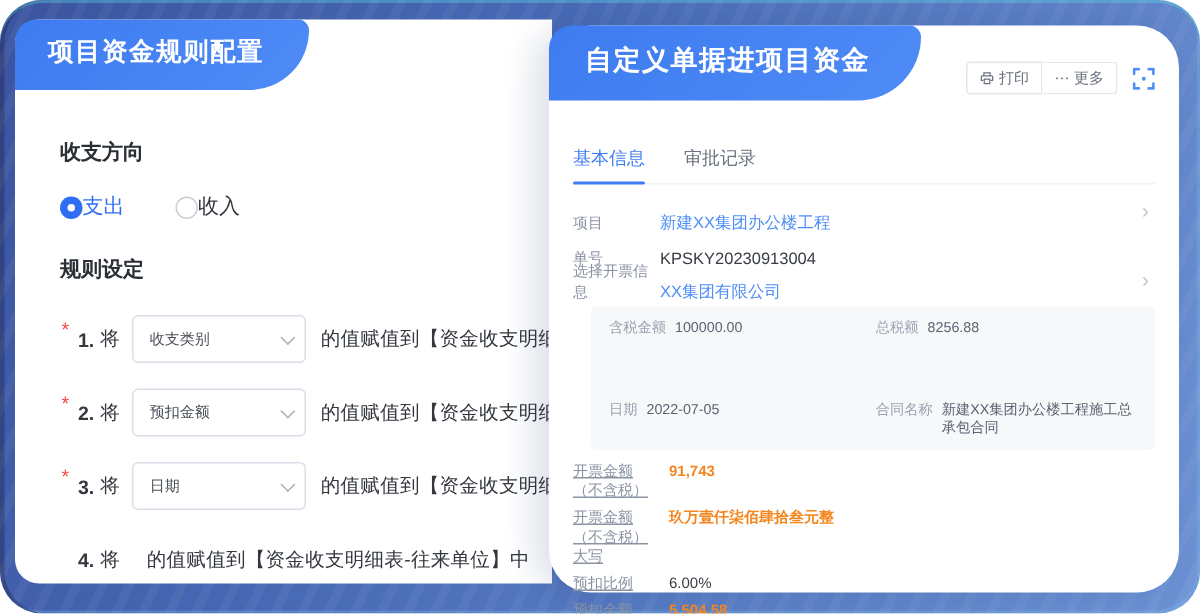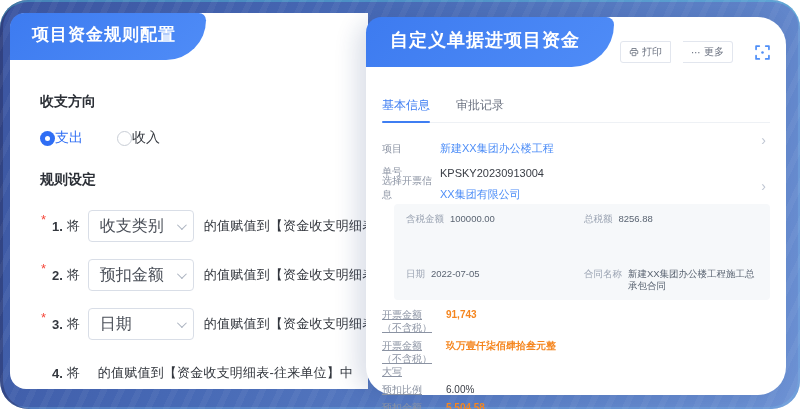--- a/index.html
+++ b/index.html
@@ -37,30 +37,30 @@
   .radio.unsel .rdot { background:#fff; border:1px solid #c9ced6; }
   .radio.sel .rlabel { color:#2f6ef4; }
   .radio.unsel .rlabel { color:#34383f; }
 
   .rules { margin-top:20px; display:flex; flex-direction:column; gap:15px; }
   .rule-row { position:relative; display:flex; align-items:center; font-size:13px; color:#33373e;
     margin-left:12px; height:34px; }
   .star { position:absolute; left:-11px; top:3px; color:#f5483b; font-size:13px; }
   .rnum { font-weight:600; margin-right:4px; }
   .rconj { margin-right:8px; }
-  .select { width:106px; height:32px; border:1px solid #d9dee7; border-radius:4px; background:#fff;
+  .select { width:116px; height:32px; border:1px solid #d9dee7; border-radius:4px; background:#fff;
     display:flex; align-items:center; justify-content:space-between; padding:0 9px 0 11px;
-    color:#4a4f58; font-size:16px; cursor:pointer; flex:none; }
+    color:#4a4f58; font-size:10px; cursor:pointer; flex:none; }
   .select.focused { border-color:#4e8ef7; box-shadow:0 0 0 2px rgba(78,142,247,.18); }
   .caret { width:7px; height:7px; border-right:1.4px solid #aab2bf; border-bottom:1.4px solid #aab2bf;
     transform:rotate(45deg) translateY(-2px); }
   .rsuffix { margin-left:10px; white-space:nowrap; letter-spacing:.2px; }
 
   
-  .toolbar { position:absolute; top:24px; right:14px; display:flex; align-items:center; gap:20px; }
+  .toolbar { position:absolute; top:24px; right:14px; display:flex; align-items:center; gap:8px; }
   .tbtn { display:flex; align-items:center; gap:3px; height:22px; padding:0 8px; background:#fff;
     border:1px solid #e2e6ee; border-radius:3px; font-size:10px; color:#6b7280; cursor:pointer;
     font-family:inherit; }
   .tbtn + .tbtn { margin-left:-8px; border-left:none; border-radius:0 3px 3px 0; }
   .tbtn:first-child { border-radius:3px 0 0 3px; }
   .expand-btn { background:none; border:none; cursor:pointer; display:flex; padding:2px; }
 
   .right-body { padding:80px 16px 0 16px; }
   .tabs { display:flex; gap:26px; border-bottom:1px solid #eef1f5; }
   .tab { font-size:12px; padding-bottom:8px; color:#6b7280; cursor:pointer; position:relative; }

